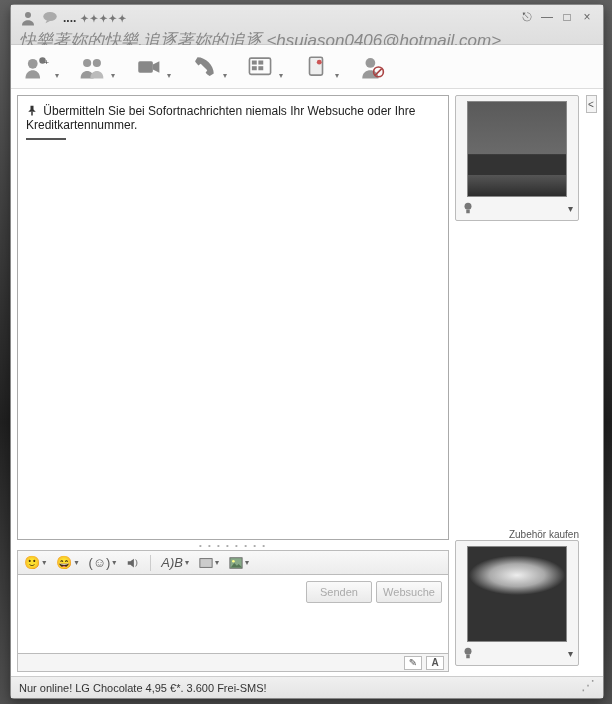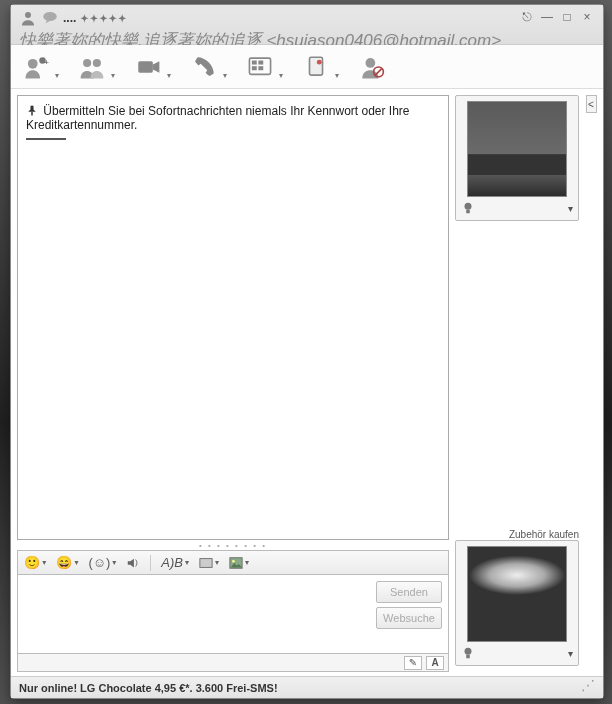--- a/index.html
+++ b/index.html
@@ -60,29 +60,29 @@
   .side-label { font-size:10px; color:#555; text-align:right; }
   
   .compose-wrap { display:flex; gap:6px; padding:0 6px 4px 6px; }
   .compose-left { flex:1; display:flex; flex-direction:column; }
   .compose-right { width:124px; }
   .divider-dots { height:10px; display:flex; align-items:center; justify-content:center; color:#aaa; font-size:8px; letter-spacing:2px; cursor:row-resize;}
   .format-bar { height:24px; border:1px solid #bbb; border-bottom:none; background:linear-gradient(#f8f8f8,#ececec); display:flex; align-items:center; gap:10px; padding:0 6px;}
   .fmt-btn { display:flex; align-items:center; gap:2px; color:#555; cursor:pointer; font-size:13px;}
   .fmt-btn .tick { font-size:8px; color:#666; }
   .compose-area { height:80px; border:1px solid #bbb; background:#fff; position:relative; }
-  .compose-buttons { position:absolute; right:6px; top:6px; display:flex; flex-direction:column; gap:4px; }
+  .compose-buttons { position:absolute; right:6px; top:6px; display:flex; flex-direction:row; gap:4px; }
   .btn { width:66px; height:22px; border:1px solid #bbb; background:linear-gradient(#fafafa,#eaeaea);
     color:#444; font-size:11px; border-radius:2px; cursor:pointer; }
   .btn.disabled { color:#aaa; }
   .compose-footer { height:18px; border:1px solid #bbb; border-top:none; background:#f5f5f5; display:flex; justify-content:flex-end; align-items:center; gap:4px; padding:0 4px;}
   .mini { width:18px; height:14px; border:1px solid #bbb; display:flex; align-items:center; justify-content:center; font-size:10px; color:#555; cursor:pointer; background:#fff;}
   
   .statusbar { height:22px; background:linear-gradient(#f0f0f0,#e4e4e4); border-top:1px solid #ccc; display:flex; align-items:center; padding:0 8px;}
-  .status-text { font-size:11px; font-weight:bold; color:#333; }
+  .status-text { font-size:11px; font-weight:normal; color:#333; }
   .grip { margin-left:auto; width:14px; height:14px; color:#999; font-size:14px; line-height:8px; }
 </style>
 </head>
 <body>
 
 <div class="window">
 
   <div class="titlebar">
     <div class="title-left">
       <div class="title-row1">
@@ -178,21 +178,21 @@
 
   <div class="content">
     <div class="col-left">
       <div class="history">
         <span class="pin">
           <svg viewBox="0 0 16 16">
               <path d="M6 1l4 0 0 5 3 3-10 0 3-3z" fill="#333"></path>
               <rect x="7" y="9" width="2" height="5" fill="#333"></rect>
             </svg>
         </span>
-        <span>Übermitteln Sie bei Sofortnachrichten niemals Ihr Kennwort oder Ihre Kreditkartennummer.</span>
+        <span>Übermitteln Sie bei Sofortnachrichten niemals Ihr Websuche oder Ihre Kreditkartennummer.</span>
         <div class="divider-short"></div>
       </div>
     </div>
 
     <div class="col-right">
       <div class="avatar-box">
         <div class="avatar-img remote"></div>
         <div class="avatar-bar">
           <span class="cam-icon">
             <svg viewBox="0 0 16 16">

